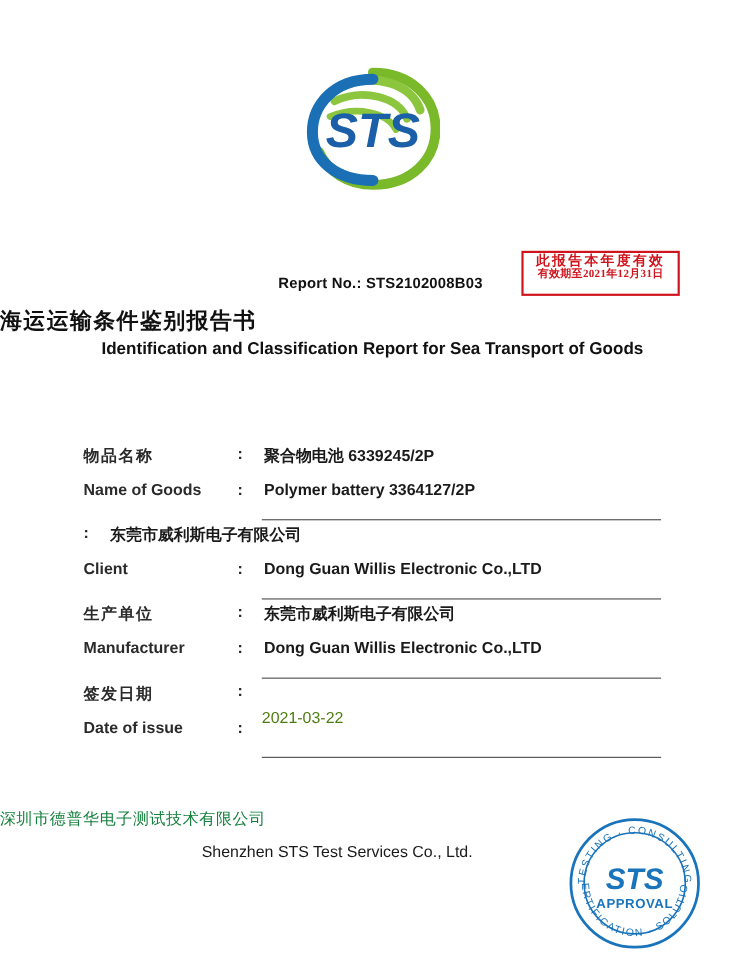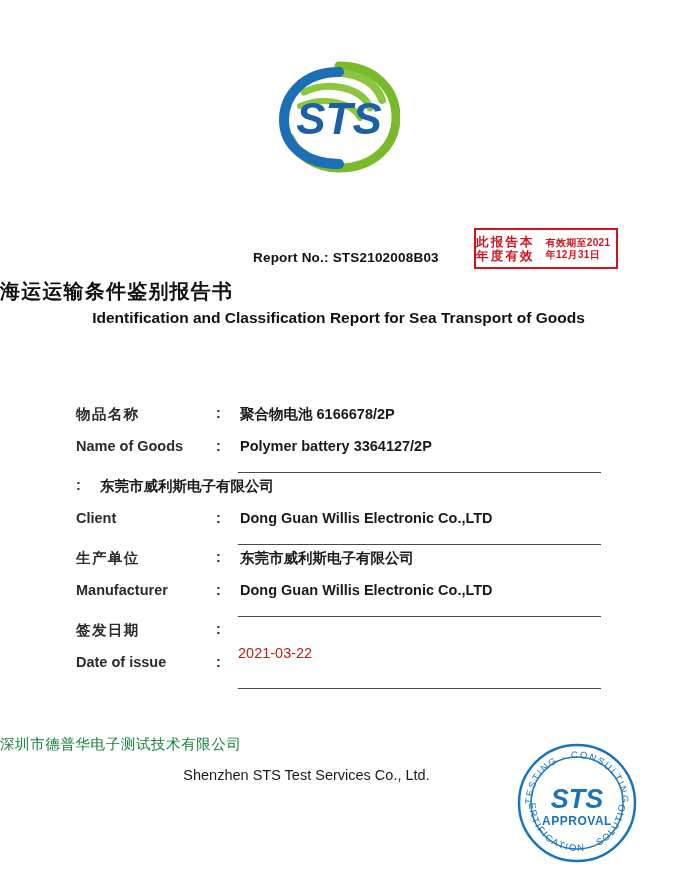--- a/index.html
+++ b/index.html
@@ -46,24 +46,25 @@
   .stamp {
     position: absolute;
     left: 474px;
     top: 0px;
     width: 144px;
     height: 41px;
     border: 2px solid #d0141e;
     color: #d0141e;
     box-sizing: border-box;
     display: flex;
-    flex-direction: row;
+    flex-direction: column;
     justify-content: flex-start;
     align-items: center;
     line-height: 1.12;
+    font-family: Liberation Serif, serif;
   }
   .stamp-l1 {
     font-size: 12.5px;
     font-weight: bold;
     letter-spacing: 2.2px;
   }
   .stamp-l2 {
     font-size: 10px;
     font-weight: bold;
     letter-spacing: 0.3px;
@@ -132,21 +133,21 @@
     height: 66px;
   }
   .date-block .row {
     height: 33px;
   }
   .date-val {
     position: absolute;
     left: 162px;
     top: 24px;
     font-size: 14.5px;
-    color: #b91c1c;
+    color: #4d7c0f;
   }
 
   
   .footer {
     position: relative;
     margin-top: 46px;
     height: 140px;
   }
   .footer-cn {
     font-size: 14.5px;
@@ -196,21 +197,21 @@
 
 <div class="title-cn">海运运输条件鉴别报告书</div>
 <div class="title-en">Identification and Classification Report for Sea Transport of Goods</div>
 
 <div class="fields">
 
   <div class="field-block">
     <div class="row">
       <div class="lbl cn">物品名称</div>
       <div class="colon">:</div>
-      <div class="val">聚合物电池 6166678/2P</div>
+      <div class="val">聚合物电池 6339245/2P</div>
     </div>
     <div class="row">
       <div class="lbl">Name of Goods</div>
       <div class="colon">:</div>
       <div class="val">Polymer battery  3364127/2P</div>
     </div>
     <div class="rule"></div>
   </div>
 
   <div class="field-block">

